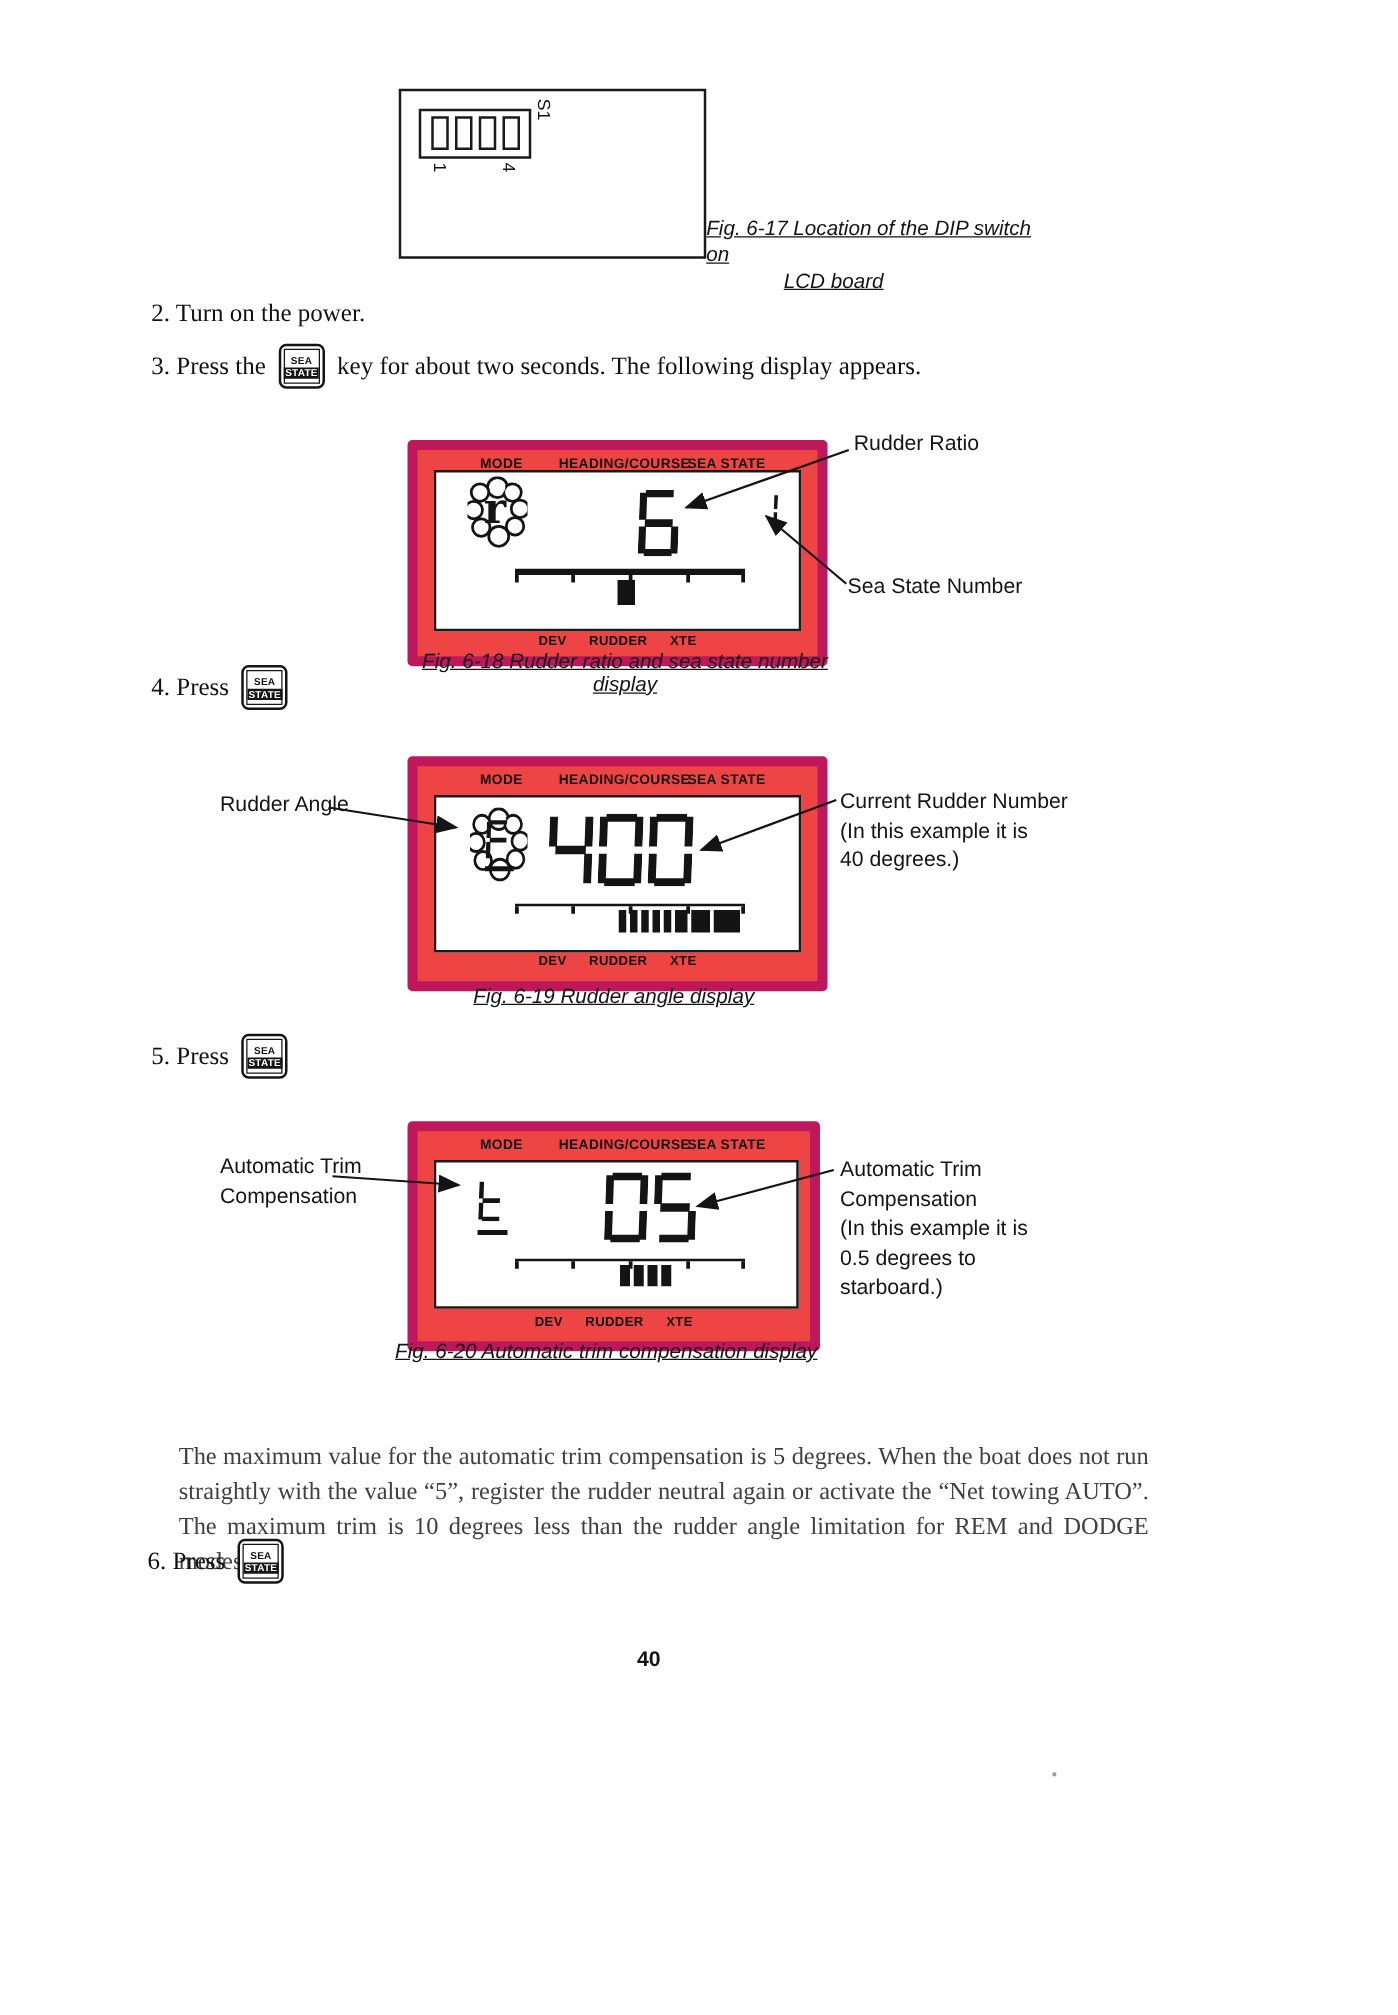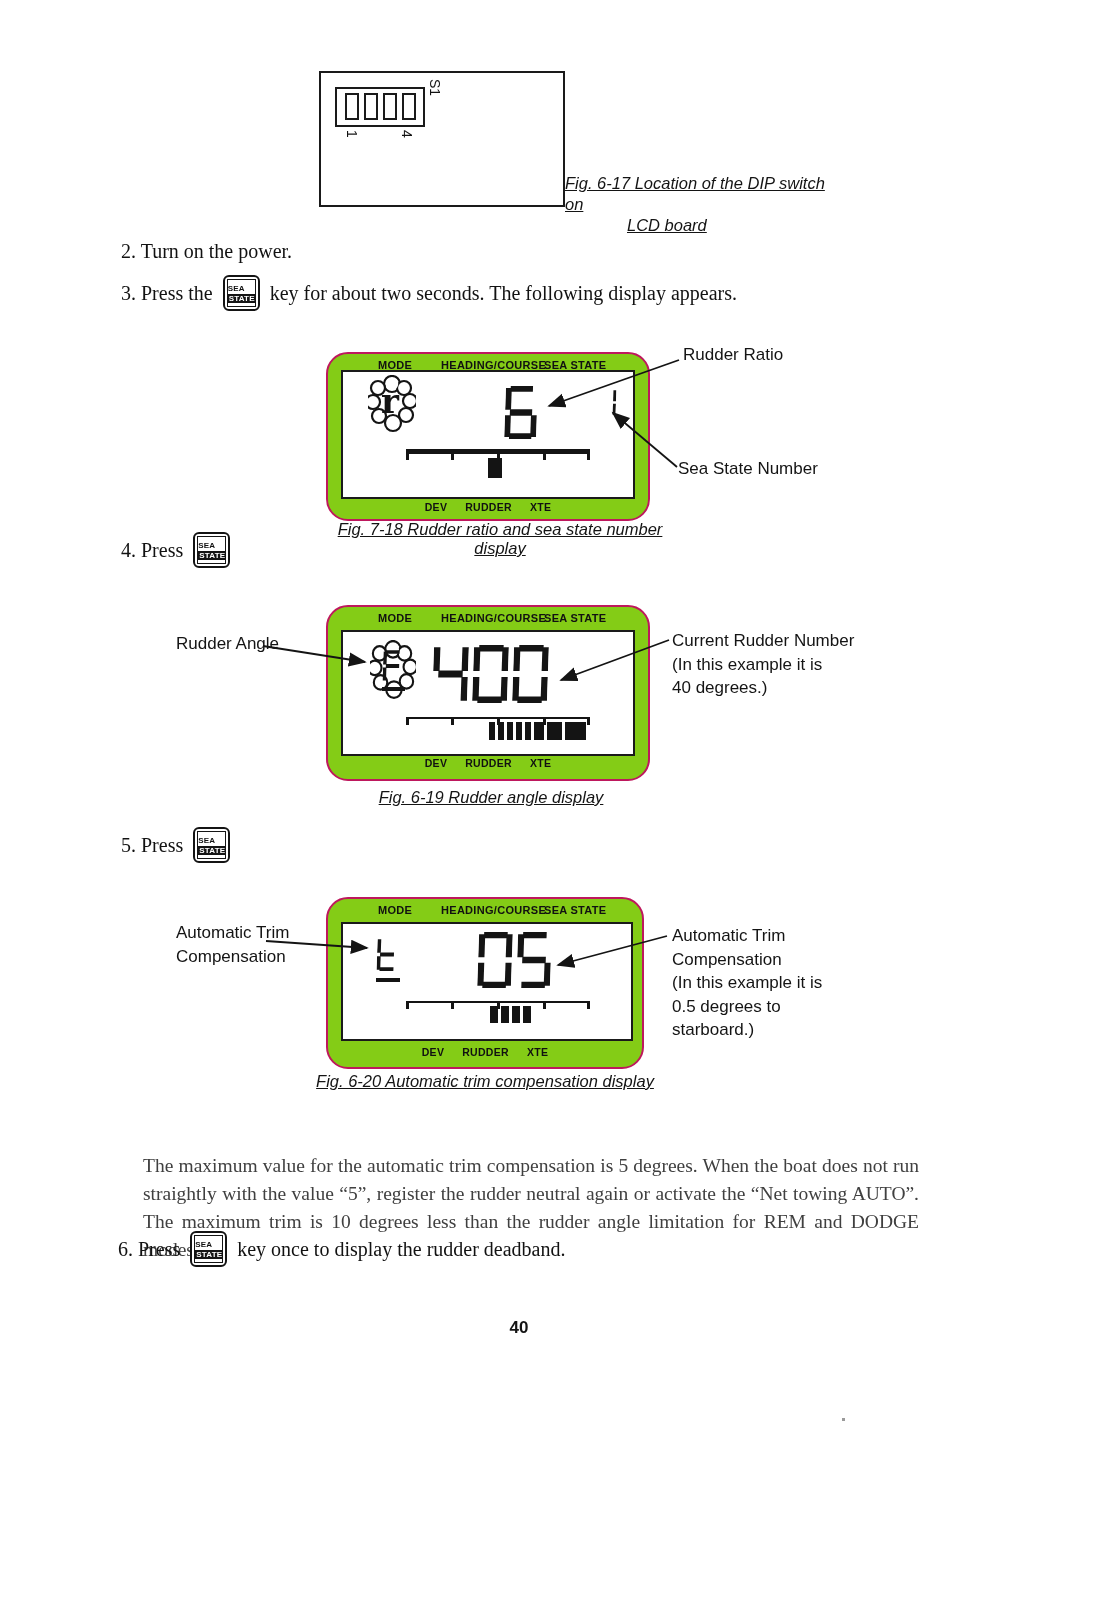--- a/index.html
+++ b/index.html
@@ -13,27 +13,27 @@
   .rot{position:absolute;font:14px "Liberation Sans",sans-serif;transform:rotate(90deg);transform-origin:left top;white-space:nowrap;}
 
   .cap{position:absolute;font:italic 16.5px "Liberation Sans",sans-serif;color:#141414;text-decoration:underline;}
   .f17cap{left:565px;top:173px;width:260px;line-height:21px;}
   .f17cap .cap2{padding-left:62px;}
 
   
   .step{position:absolute;display:flex;align-items:center;font:20px "Liberation Serif",serif;
         color:#121212;white-space:nowrap;}
   .sskey{display:inline-flex;border:2px solid #141414;border-radius:6px;padding:2px;margin:0 10px;background:#fff;}
-  .sskey-in{border:1px solid #141414;display:flex;flex-direction:column;align-items:flex-start;justify-content:center;
+  .sskey-in{border:1px solid #141414;display:flex;flex-direction:column;align-items:center;justify-content:center;
             width:27px;height:26px;}
   .sk-top{font:bold 8px "Liberation Sans",sans-serif;letter-spacing:.2px;color:#111;}
   .sk-bot{font:bold 8px "Liberation Sans",sans-serif;letter-spacing:.2px;background:#141414;color:#fff;padding:0 1px;margin-top:1px;}
 
   
-  .lcd{position:absolute;border:2px solid #be185d;border-radius:22px;background:#84cc16;}
+  .lcd{position:absolute;border:8px solid #be185d;border-radius:4px;background:#ef4444;}
   .lcd .tl{position:absolute;top:5px;font:bold 11px "Liberation Sans",sans-serif;letter-spacing:.3px;color:#111;}
   .lcd .inner{position:absolute;border:2px solid #1a1a1a;background:#fff;}
   .lcd .bl{position:absolute;left:0;right:0;text-align:center;font:bold 10.5px "Liberation Sans",sans-serif;color:#111;}
   .lcd .bl span{margin:0 9px;letter-spacing:.3px;}
 
   .seg{position:absolute;display:flex;gap:5px;}
   .seg svg{transform:skewX(-2deg);}
   .cloud-wrap{position:absolute;}
   .cloud-wrap svg{position:absolute;left:0;top:0;}
   .cloud-letter-r{position:absolute;left:13px;top:6px;font:bold 34px "DejaVu Serif",serif;color:#141414;}
@@ -164,21 +164,21 @@
         <i class="tk" style="left:74.5%"></i>
         <i class="tk" style="right:0"></i>
     </div>
     <div class="blocks" style="left:160px;top:104px;height:20px">
         <i style="width: 14px;"></i>
       </div>
     <div class="bl" style="top:147px">
       <span>DEV</span><span>RUDDER</span><span>XTE</span>
     </div>
   </div>
-  <div class="cap" style="left:330px;top:520px;width:340px;text-align:center">Fig. 7-18  Rudder ratio and sea state number display</div>
+  <div class="cap" style="left:330px;top:520px;width:340px;text-align:center">Fig. 6-18  Rudder ratio and sea state number display</div>
   <div class="ann" style="left:683px;top:343px">Rudder Ratio</div>
   <div class="ann" style="left:678px;top:457px">Sea State Number</div>
 
   <div class="lcd" style="left:326px;top:605px;width:320px;height:172px">
     <span class="tl" style="left:50px">MODE</span>
     <span class="tl" style="left:113px">HEADING/COURSE</span>
     <span class="tl" style="left:216px">SEA STATE</span>
     <div class="inner" style="left:13px;top:23px;width:290px;height:122px"></div>
     <div class="cloud-wrap" style="left:42px;top:33px;width:46px;height:60px">
       <svg width="46" height="60" viewBox="0 0 48 58" preserveAspectRatio="none">
@@ -330,21 +330,20 @@
   <div class="para">The maximum value for the automatic trim compensation is 5 degrees. When the boat does not run straightly with the value “5”, register the rudder neutral again or activate the “Net towing AUTO”. The maximum trim is 10 degrees less than the rudder angle limitation for REM and DODGE modes.</div>
 
   <div class="step" style="left:118px;top:1231px">
     <span>6. Press</span>
     <span class="sskey">
         <span class="sskey-in">
           <b class="sk-top">SEA</b>
           <b class="sk-bot">STATE</b>
         </span>
       </span>
-    <span>key once to display the rudder deadband.</span>
   </div>
 
   <div class="pageno">40</div>
   <i class="speck"></i>
 
   <svg class="arrows" width="1118" height="1612" viewBox="0 0 1118 1612">
     <defs>
       <marker id="ah" markerWidth="11" markerHeight="9" refX="9" refY="4" orient="auto">
         <path d="M0,0 L10,4 L0,8 z" fill="#141414"></path>
       </marker>

